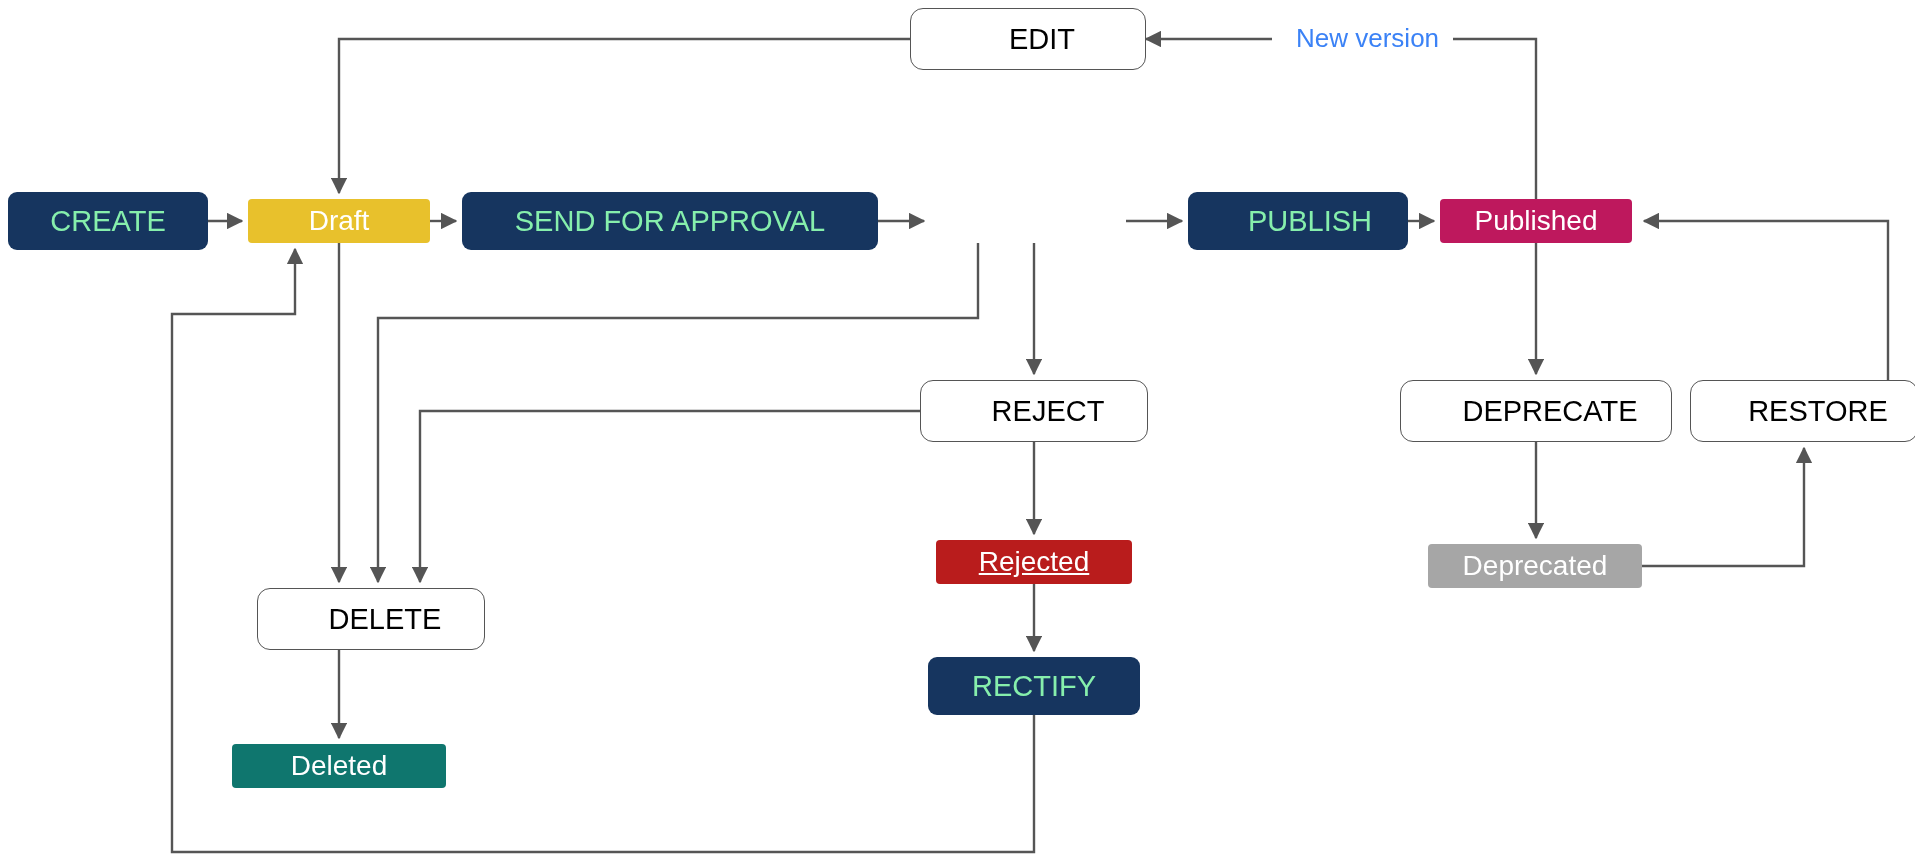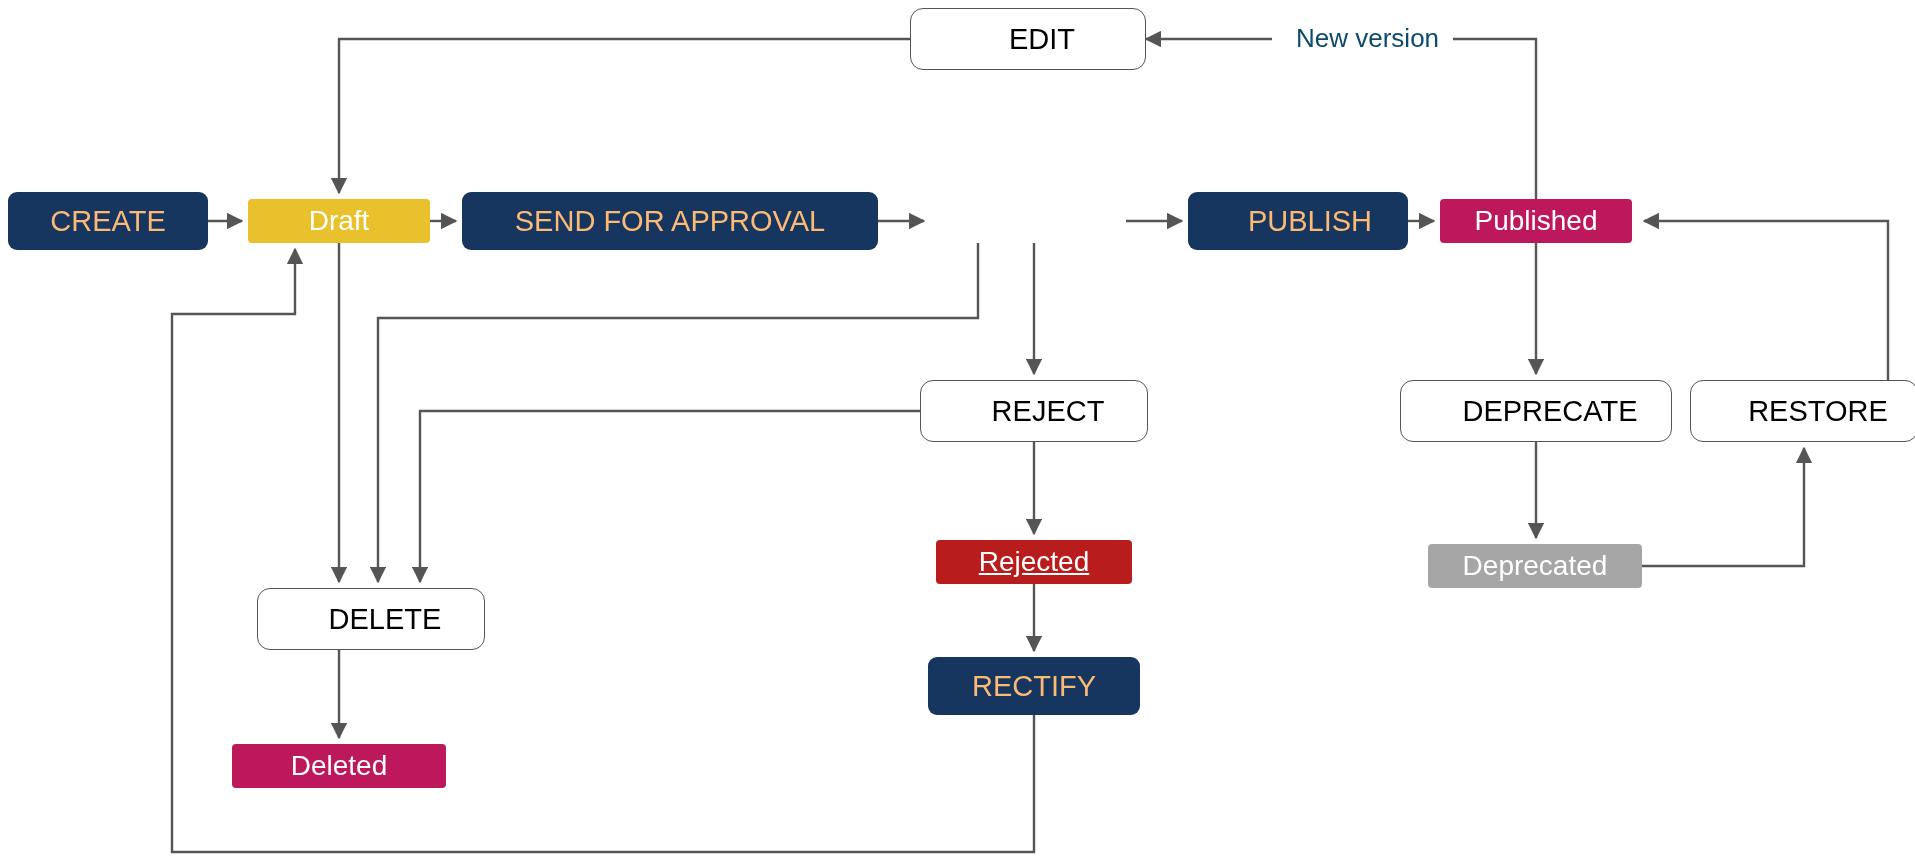--- a/index.html
+++ b/index.html
@@ -26,42 +26,42 @@
     display: flex;
     align-items: center;
     justify-content: center;
     text-align: center;
     line-height: 1.05;
     white-space: nowrap;
     user-select: none;
   }
   .node-action {
     background: #16355f;
-    color: #fdba74;
+    color: #86efac;
     border-radius: 9px;
     font-size: 29px;
     border: none;
   }
   .node-action-plain {
     background: #ffffff;
     color: #000000;
     border: 1.6px solid #555555;
     border-radius: 13px;
     font-size: 29px;
     padding-left: 28px;
   }
   .node-state {
     border-radius: 4px;
     color: #ffffff;
     font-size: 28px;
     border: none;
   }
   .edge-label {
     position: absolute;
-    color: #0c4a6e;
+    color: #3b82f6;
     font-size: 26px;
     white-space: nowrap;
     user-select: none;
   }
 </style>
 </head>
 <body>
 
 <div id="diagram-root">
 
@@ -116,21 +116,21 @@
   <div class="node node-action" style="left:462px;top:192px;width:416px;height:58px;">SEND FOR APPROVAL</div>
   <div class="node node-action" style="left:1188px;top:192px;width:220px;height:58px;padding-left:24px;">PUBLISH</div>
   <div class="node node-state" style="left:1440px;top:199px;width:192px;height:44px;background:#be185d;">Published</div>
 
   <div class="node node-action-plain" style="left:910px;top:8px;width:236px;height:62px;">EDIT</div>
   <div class="node node-action-plain" style="left:920px;top:380px;width:228px;height:62px;">REJECT</div>
   <div class="node node-state" style="left:936px;top:540px;width:196px;height:44px;background:#b91c1c;text-decoration:underline;">Rejected</div>
   <div class="node node-action" style="left:928px;top:657px;width:212px;height:58px;">RECTIFY</div>
 
   <div class="node node-action-plain" style="left:225px;top:588px;width:228px;height:62px;margin-left:32px;">DELETE</div>
-  <div class="node node-state" style="left:232px;top:744px;width:214px;height:44px;background:#be185d;">Deleted</div>
+  <div class="node node-state" style="left:232px;top:744px;width:214px;height:44px;background:#0f766e;">Deleted</div>
 
   <div class="node node-action-plain" style="left:1400px;top:380px;width:272px;height:62px;">DEPRECATE</div>
   <div class="node node-action-plain" style="left:1690px;top:380px;width:228px;height:62px;">RESTORE</div>
   <div class="node node-state" style="left:1428px;top:544px;width:214px;height:44px;background:#a6a6a6;">Deprecated</div>
 
   <div class="edge-label" style="left:1296px;top:23px;">New version</div>
 
 </div>
 
 </body></html>

